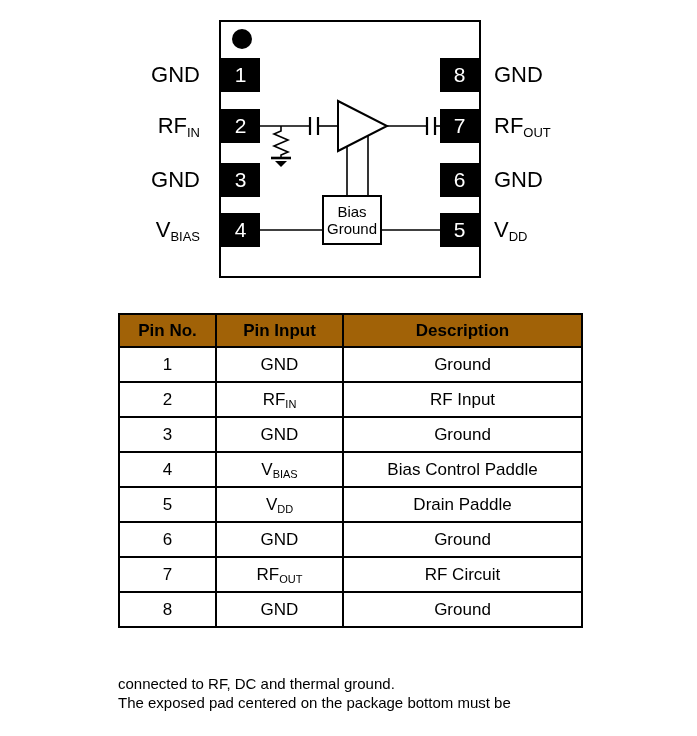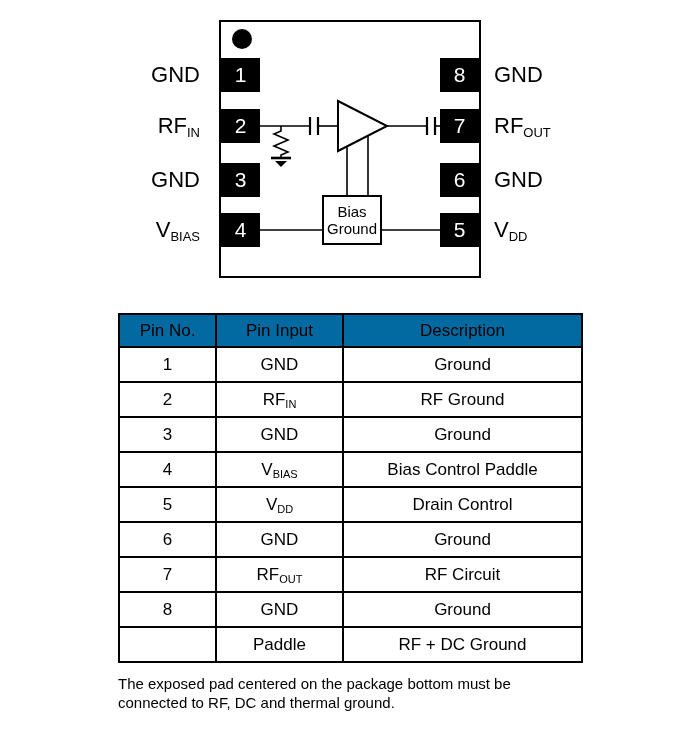--- a/index.html
+++ b/index.html
@@ -40,21 +40,21 @@
   table.pins {
     position:absolute; left:118px; top:313px; width:465px;
     border-collapse:collapse; table-layout:fixed;
   }
   table.pins col.c0 { width:97px; }
   table.pins col.c1 { width:127px; }
   table.pins th, table.pins td {
     border:2px solid #000; text-align:center; vertical-align:middle;
     font-size:17px; padding:0; overflow:hidden;
   }
-  table.pins th { background:#0369a1; height:31px; font-weight:normal; }
+  table.pins th { background:#a16207; height:31px; font-weight:bold; }
   table.pins td { height:33px; }
   .sub2 { font-size:11px; vertical-align:-3px; }
   
   .note { position:absolute; left:118px; top:674px; font-size:15px; line-height:19px; }
 </style>
 </head>
 <body>
 
 <div class="canvas">
 
@@ -142,58 +142,53 @@
     </thead>
     <tbody>
       <tr>
         <td>1</td>
         <td><span>GND</span><span class="sub2"></span></td>
         <td>Ground</td>
       </tr>
       <tr>
         <td>2</td>
         <td><span>RF</span><span class="sub2">IN</span></td>
-        <td>RF Ground</td>
+        <td>RF Input</td>
       </tr>
       <tr>
         <td>3</td>
         <td><span>GND</span><span class="sub2"></span></td>
         <td>Ground</td>
       </tr>
       <tr>
         <td>4</td>
         <td><span>V</span><span class="sub2">BIAS</span></td>
         <td>Bias Control Paddle</td>
       </tr>
       <tr>
         <td>5</td>
         <td><span>V</span><span class="sub2">DD</span></td>
-        <td>Drain Control</td>
+        <td>Drain Paddle</td>
       </tr>
       <tr>
         <td>6</td>
         <td><span>GND</span><span class="sub2"></span></td>
         <td>Ground</td>
       </tr>
       <tr>
         <td>7</td>
         <td><span>RF</span><span class="sub2">OUT</span></td>
         <td>RF Circuit</td>
       </tr>
       <tr>
         <td>8</td>
         <td><span>GND</span><span class="sub2"></span></td>
         <td>Ground</td>
       </tr>
-      <tr>
-        <td></td>
-        <td><span>Paddle</span><span class="sub2"></span></td>
-        <td>RF + DC Ground</td>
-      </tr>
     </tbody>
   </table>
 
   <div class="note">
+    <div>connected to RF, DC and thermal ground.</div>
     <div>The exposed pad centered on the package bottom must be</div>
-    <div>connected to RF, DC and thermal ground.</div>
   </div>
 
 </div>
 
 </body></html>

